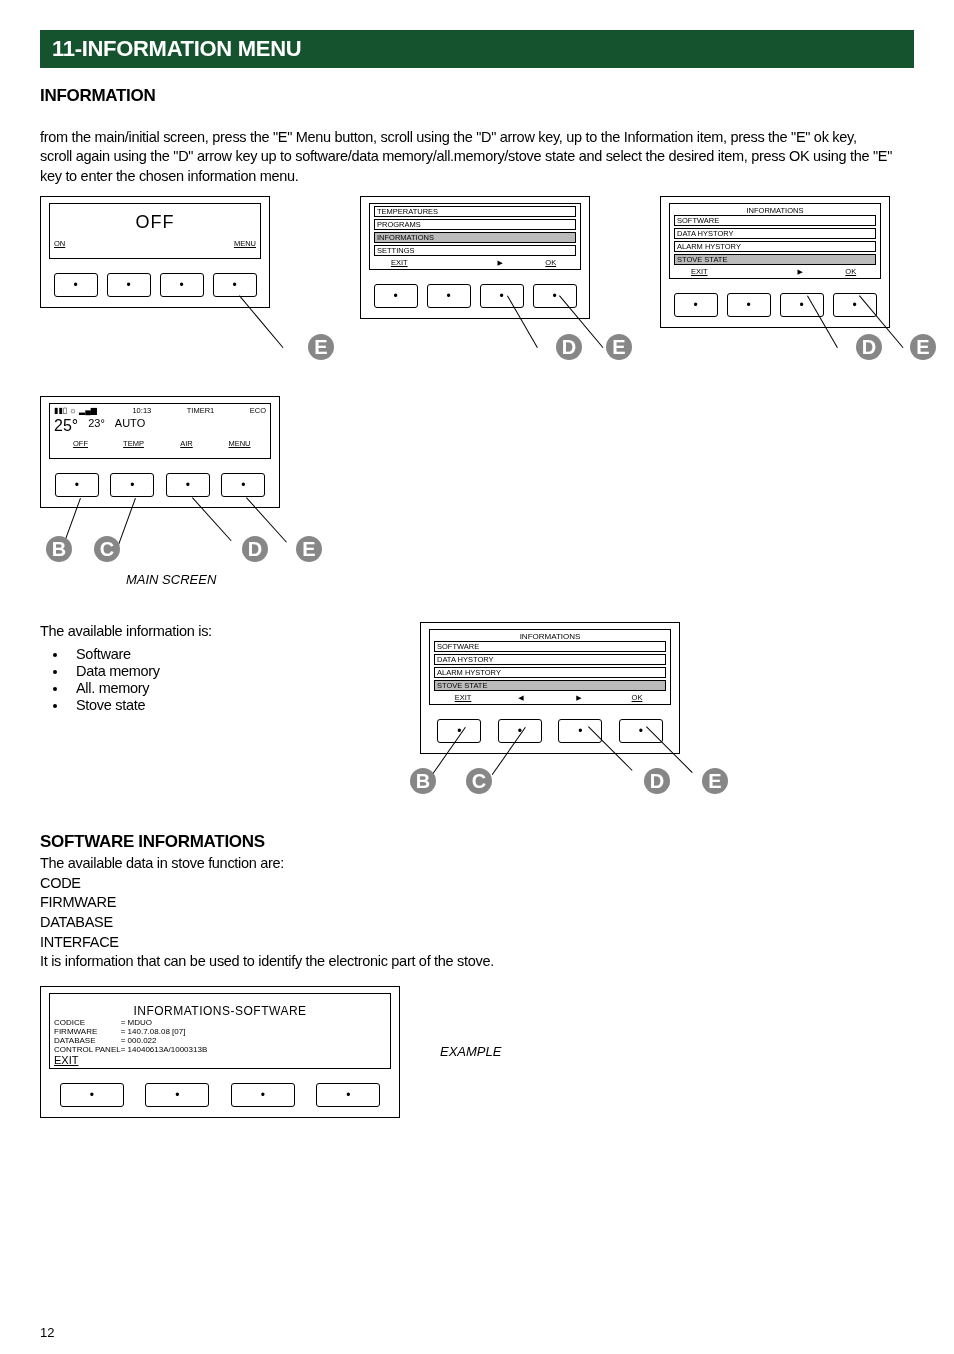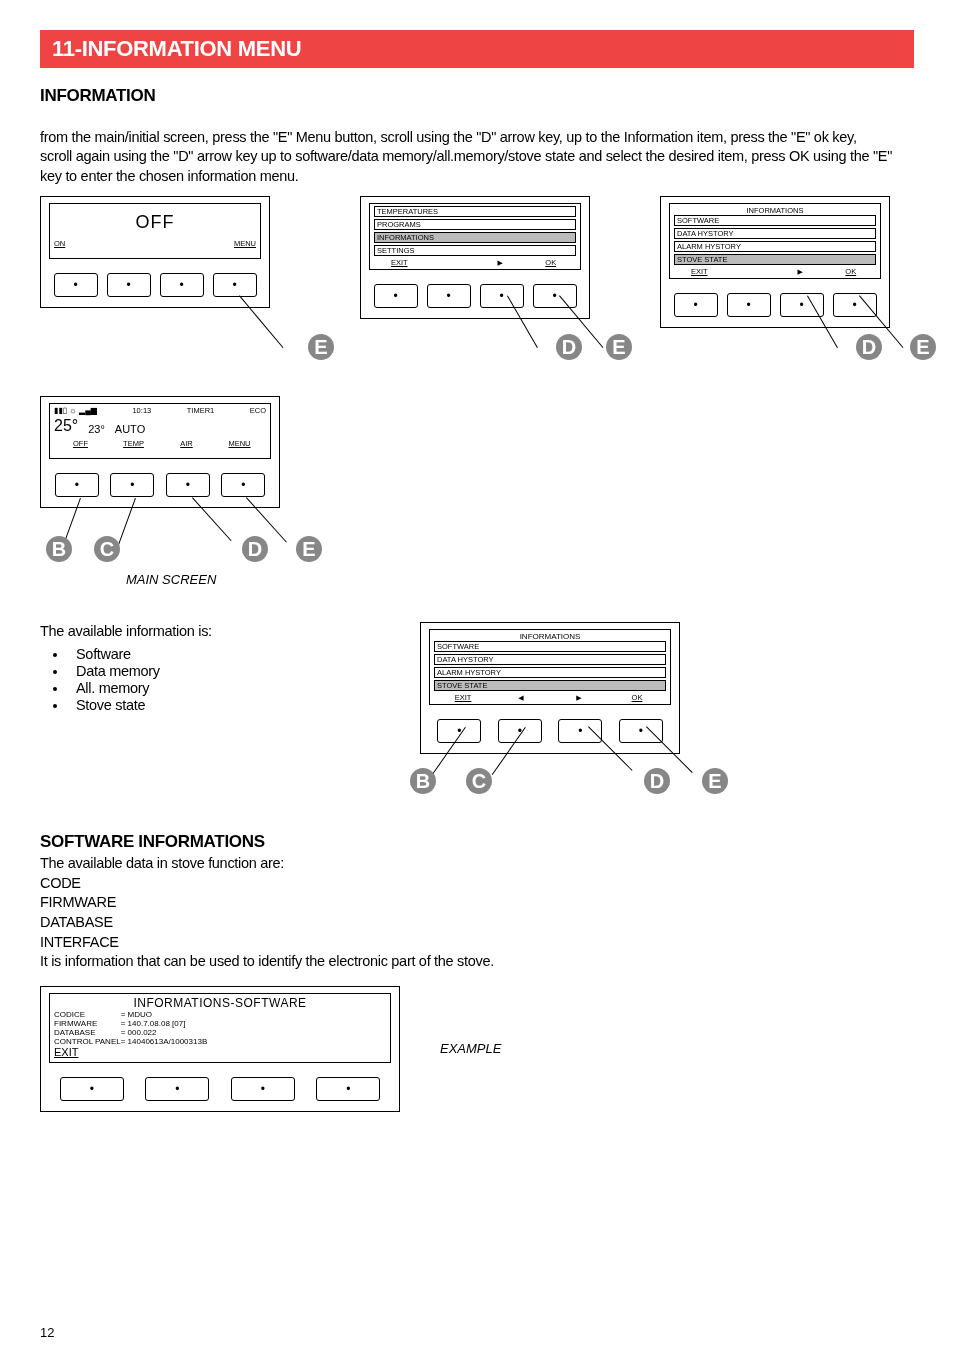--- a/index.html
+++ b/index.html
@@ -4,21 +4,21 @@
 <style>
   * { box-sizing: border-box; margin: 0; padding: 0; }
   body {
     font-family: "Helvetica Neue", Arial, sans-serif;
     background: #fff;
     color: #000;
     width: 954px;
     padding: 30px 40px 20px 40px;
   }
   .title-bar {
-    background: #ef4444;
+    background: #14532d;
     color: #fff;
     font-weight: bold;
     font-size: 22px;
     padding: 6px 12px;
     margin-bottom: 18px;
     font-stretch: condensed;
     letter-spacing: -0.3px;
   }
   .subhead {
     font-weight: bold;
@@ -123,21 +123,21 @@
     font-size: 14.5px;
     font-stretch: condensed;
     letter-spacing: -0.3px;
   }
   ul.info-list li { margin-bottom: 1px; padding-left:8px;}
   .big-off { font-size: 18px; text-align:center; padding: 6px 0 4px 0; letter-spacing:1px;}
   .page-num { position:absolute; bottom:14px; left:40px; font-size:13px;}
   .tri-r::before{content:"▶"; font-size:7px;}
   .tri-l::before{content:"◀"; font-size:7px;}
   .status-icons { font-size:8px; display:flex; gap:3px; align-items:center;}
-  .temprow { display:flex; gap:10px; align-items:flex-end; font-size:11px; padding:2px 0;}
+  .temprow { display:flex; gap:10px; align-items:flex-start; font-size:11px; padding:2px 0;}
 </style>
 </head>
 <body>
 
 <div class="title-bar">11-INFORMATION MENU</div>
 
 <div class="subhead">INFORMATION</div>
 <div class="body-text">
   <br>
   <span> from the main/initial screen, press the "E" Menu button, scroll using the "D" arrow key, up to the Information item, press the "E" ok key,</span><br>
@@ -319,21 +319,21 @@
   <span>CODE</span><br>
   <span>FIRMWARE</span><br>
   <span>DATABASE</span><br>
   <span>INTERFACE</span><br>
   <span>It is information that can be used to identify the electronic part of the stove.</span>
 </div>
 
 <div style="display:flex;align-items:center;gap:40px;margin-top:14px;">
   <div class="device" style="width:360px;">
     <div class="lcd" style="min-height:70px;">
-      <div style="text-align:center;font-size:12px;letter-spacing:0.5px;">INFORMATIONS-SOFTWARE</div>
+      <div style="text-align:center;font-size:12px;letter-spacing:0.5px;margin-top:8px;">INFORMATIONS-SOFTWARE</div>
       <table style="font-size:8px;border-collapse:collapse;">
         <tbody>
             <tr>
               <td style="padding-right:30px;">CODICE</td>
               <td>= MDUO</td>
             </tr>
         <tr>
               <td>FIRMWARE</td>
               <td>= 140.7.08.08 [07]</td>
             </tr>

